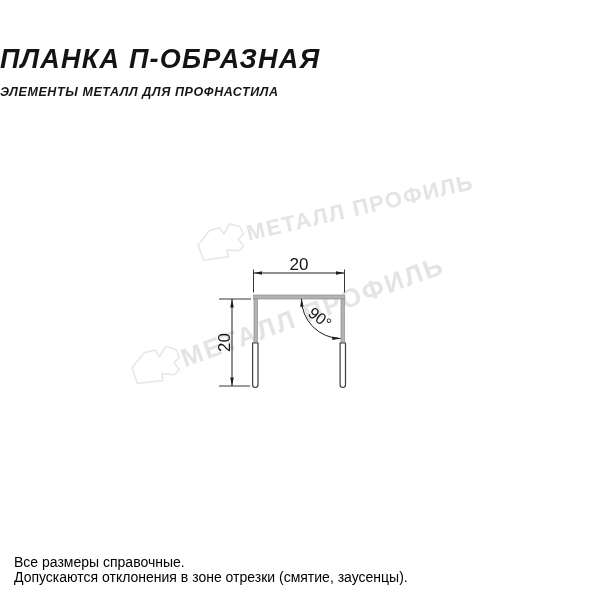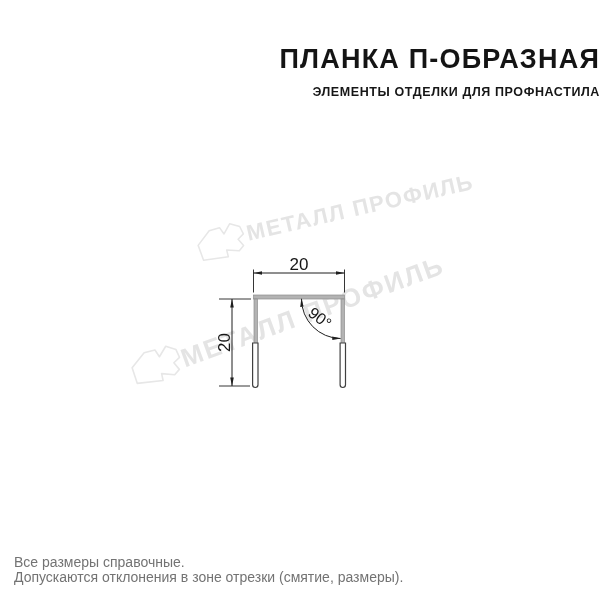--- a/index.html
+++ b/index.html
@@ -4,21 +4,21 @@
 <style>
   html,body{margin:0;padding:0;}
   body{
     width:600px;height:600px;overflow:hidden;background:#ffffff;
     font-family:"Liberation Sans", sans-serif;position:relative;
   }
   .page{position:absolute;inset:0;background:#fff;}
 
   
   .title-block{
-    position:absolute;left:0;right:0;top:47px;text-align:right;z-index:3;
+    position:absolute;left:0;right:0;top:47px;text-align:left;z-index:3;font-style:italic;
   }
   .title-line{
     font-size:27px;line-height:25px;font-weight:800;color:#141414;
     letter-spacing:1.2px;
   }
   .subtitle{
     margin-top:13px;font-size:12.5px;font-weight:700;color:#161616;
     letter-spacing:.6px;
   }
 
@@ -43,31 +43,31 @@
   .dim-arrow{fill:#1f1f1f;stroke:none;}
   .dim-text{font-family:"Liberation Sans",sans-serif;font-size:17px;fill:#151515;}
   .angle-text{font-family:"Liberation Sans",sans-serif;font-size:16px;fill:#151515;}
   .profile-gray{fill:#b3b3b3;stroke:#8d8d8d;stroke-width:0.7;}
   .profile-hem{fill:#ffffff;stroke:#404040;stroke-width:1.2;}
   .angle-arc{fill:none;stroke:#1f1f1f;stroke-width:1;}
 
   
   .footer{
     position:absolute;left:14px;top:555px;z-index:3;
-    font-size:14px;line-height:14.8px;color:#737373;
+    font-size:14px;line-height:14.8px;color:#000000;
   }
 </style>
 </head>
 <body>
 
 <div class="page">
 
   <div class="title-block">
     <div class="title-line">ПЛАНКА П-ОБРАЗНАЯ</div>
-    <div class="subtitle">ЭЛЕМЕНТЫ ОТДЕЛКИ ДЛЯ ПРОФНАСТИЛА</div>
+    <div class="subtitle">ЭЛЕМЕНТЫ МЕТАЛЛ ДЛЯ ПРОФНАСТИЛА</div>
   </div>
 
   <div class="wm-logo logo1">
     <svg width="50" height="40" viewBox="0 0 52 38">
       <path d="M6,36 L2,20 L15,6 L26,4 L30,11 L37,1 L47,5 L50,13 L44,18 L49,25 L44,30 L31,28 L32,35 Z"></path>
     </svg>
   </div>
   <div class="wm-text wm1">МЕТАЛЛ ПРОФИЛЬ</div>
 
   <div class="wm-logo logo2">
@@ -108,16 +108,16 @@
     <g>
       <path class="angle-arc" d="M301.5,298.8 A39.5,39.5 0 0 0 340.5,338.5"></path>
       <polygon class="dim-arrow" points="301.4,298.5 303.6,306.6 300.2,306.9"></polygon>
       <polygon class="dim-arrow" points="340.8,338.4 332.3,339.9 332.2,336.4"></polygon>
       <text class="angle-text" x="320" y="318" text-anchor="middle" dominant-baseline="central" transform="rotate(38 320 318)">90°</text>
     </g>
   </svg>
 
   <div class="footer">
     <div>Все размеры справочные.</div>
-    <div>Допускаются отклонения в зоне отрезки (смятие, размеры).</div>
+    <div>Допускаются отклонения в зоне отрезки (смятие, заусенцы).</div>
   </div>
 
 </div>
 
 </body></html>

